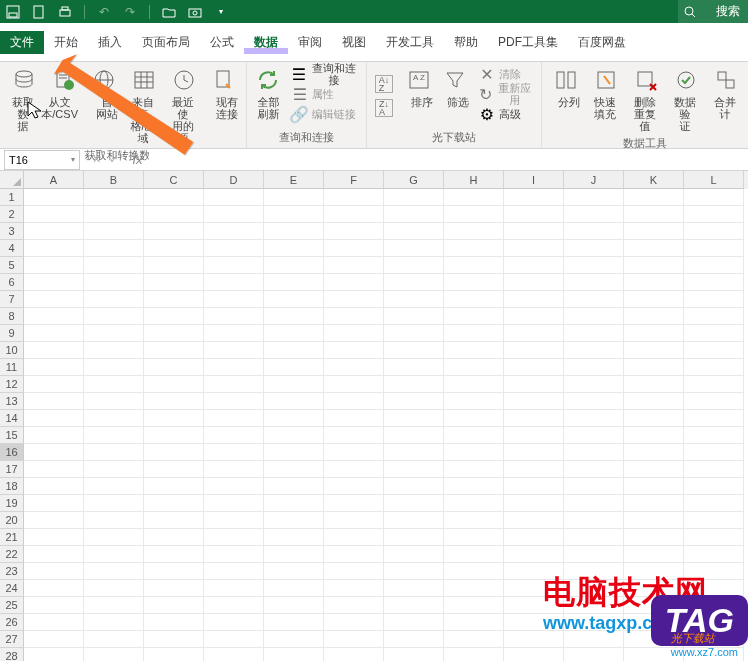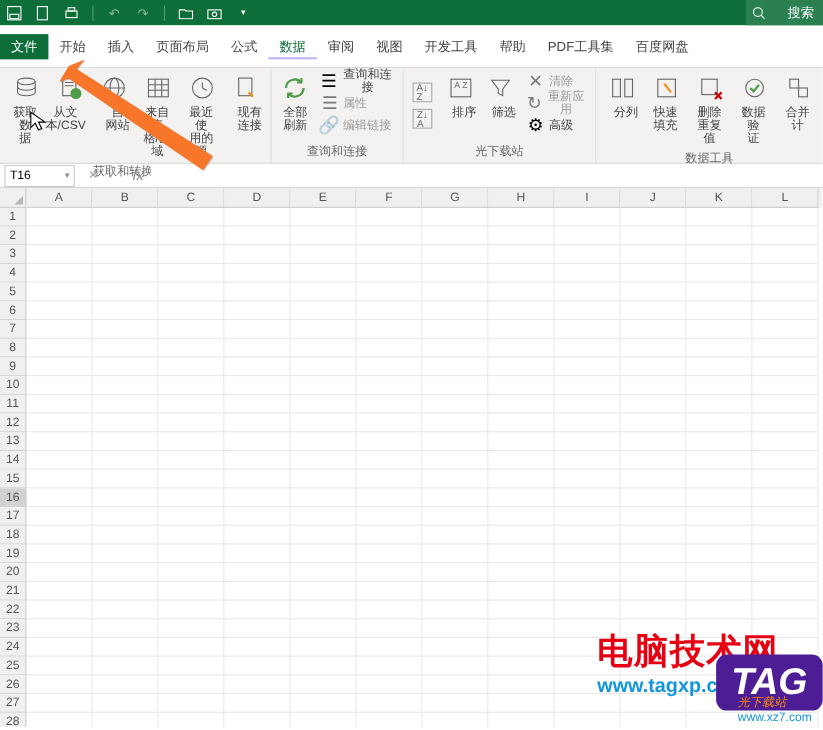--- a/index.html
+++ b/index.html
@@ -12,39 +12,39 @@
 
 
 .titlebar{height:23px;background:#0e6e39;display:flex;align-items:center;justify-content:center;position:absolute;top:0;left:0;right:0;z-index:-1}
 .titlebar .title{color:#fff;font-size:12px;position:absolute;left:50%;transform:translateX(-50%);top:4px}
 .search-box{position:absolute;right:0;top:0;height:23px;width:70px;background:#2a8050;display:flex;align-items:center;padding:0 6px;gap:20px;color:#fff;font-size:12px}
 
 
 .tabs{height:39px;background:#fff;display:flex;align-items:center;border-bottom:1px solid #d4d4d4}
 .tab{padding:0 10px;height:23px;line-height:23px;font-size:12px;color:#444;cursor:pointer}
 .tab.file{background:#0e6e39;color:#fff}
-.tab.active{color:#0e6e39;font-weight:normal;border-bottom:2px solid #c4b5fd;height:23px}
+.tab.active{color:#0e6e39;font-weight:bold;border-bottom:6px solid #c4b5fd;height:23px}
 
 
 .ribbon{height:87px;background:#f3f2f1;display:flex;border-bottom:1px solid #d4d4d4}
 .group{display:flex;flex-direction:column;padding:2px 4px;border-right:1px solid #e1dfdd;height:87px}
 .group-content{flex:1;display:flex;gap:2px}
 .group-label{font-size:11px;color:#666;text-align:center;padding:2px 0}
 .rbtn{display:flex;flex-direction:column;align-items:flex-end;padding:2px 4px;cursor:pointer;min-width:34px}
 .rbtn.large{width:38px}
 .rbtn-icon{width:28px;height:28px;display:flex;align-items:center;justify-content:center;margin-bottom:2px}
 .rbtn-label{font-size:11px;color:#444;text-align:center;line-height:12px;white-space:pre-line}
 .rbtn.small{flex-direction:row;height:20px;align-items:center;width:auto;min-width:0}
 .rbtn.small .rbtn-icon{width:16px;height:16px;margin:0 4px 0 0}
 .rbtn.small .rbtn-label{font-size:11px}
 .vcol{display:flex;flex-direction:column;justify-content:flex-start;gap:0}
 
 
 .formula-bar{height:22px;display:flex;align-items:center;border-bottom:1px solid #d4d4d4;background:#fff}
-.name-box{width:64px;height:20px;border:1px solid #ccc;margin:0 4px;font-size:11px;padding:0 4px;display:flex;align-items:center;justify-content:space-between}
+.name-box{width:76px;height:20px;border:1px solid #ccc;margin:0 4px;font-size:11px;padding:0 4px;display:flex;align-items:center;justify-content:space-between}
 .name-box .dd{font-size:8px;color:#888}
 .fb-btns{display:flex;gap:8px;padding:0 8px;color:#aaa;font-size:11px}
 .fx{font-style:italic;color:#888;font-size:13px;padding:0 6px}
 .formula-input{flex:1;height:100%;border:none;font-size:11px;padding:0 4px}
 
 
 .grid{position:relative;overflow:hidden;height:490px}
 .col-headers{display:flex;height:18px;background:#f0f0f0}
 .corner{width:24px;height:18px;border-right:1px solid #ccc;border-bottom:1px solid #ccc;background:#f0f0f0;position:relative}
 .corner::after{content:"";position:absolute;right:2px;bottom:2px;width:0;height:0;border-style:solid;border-width:0 0 8px 8px;border-color:transparent transparent #b7b7b7 transparent}

